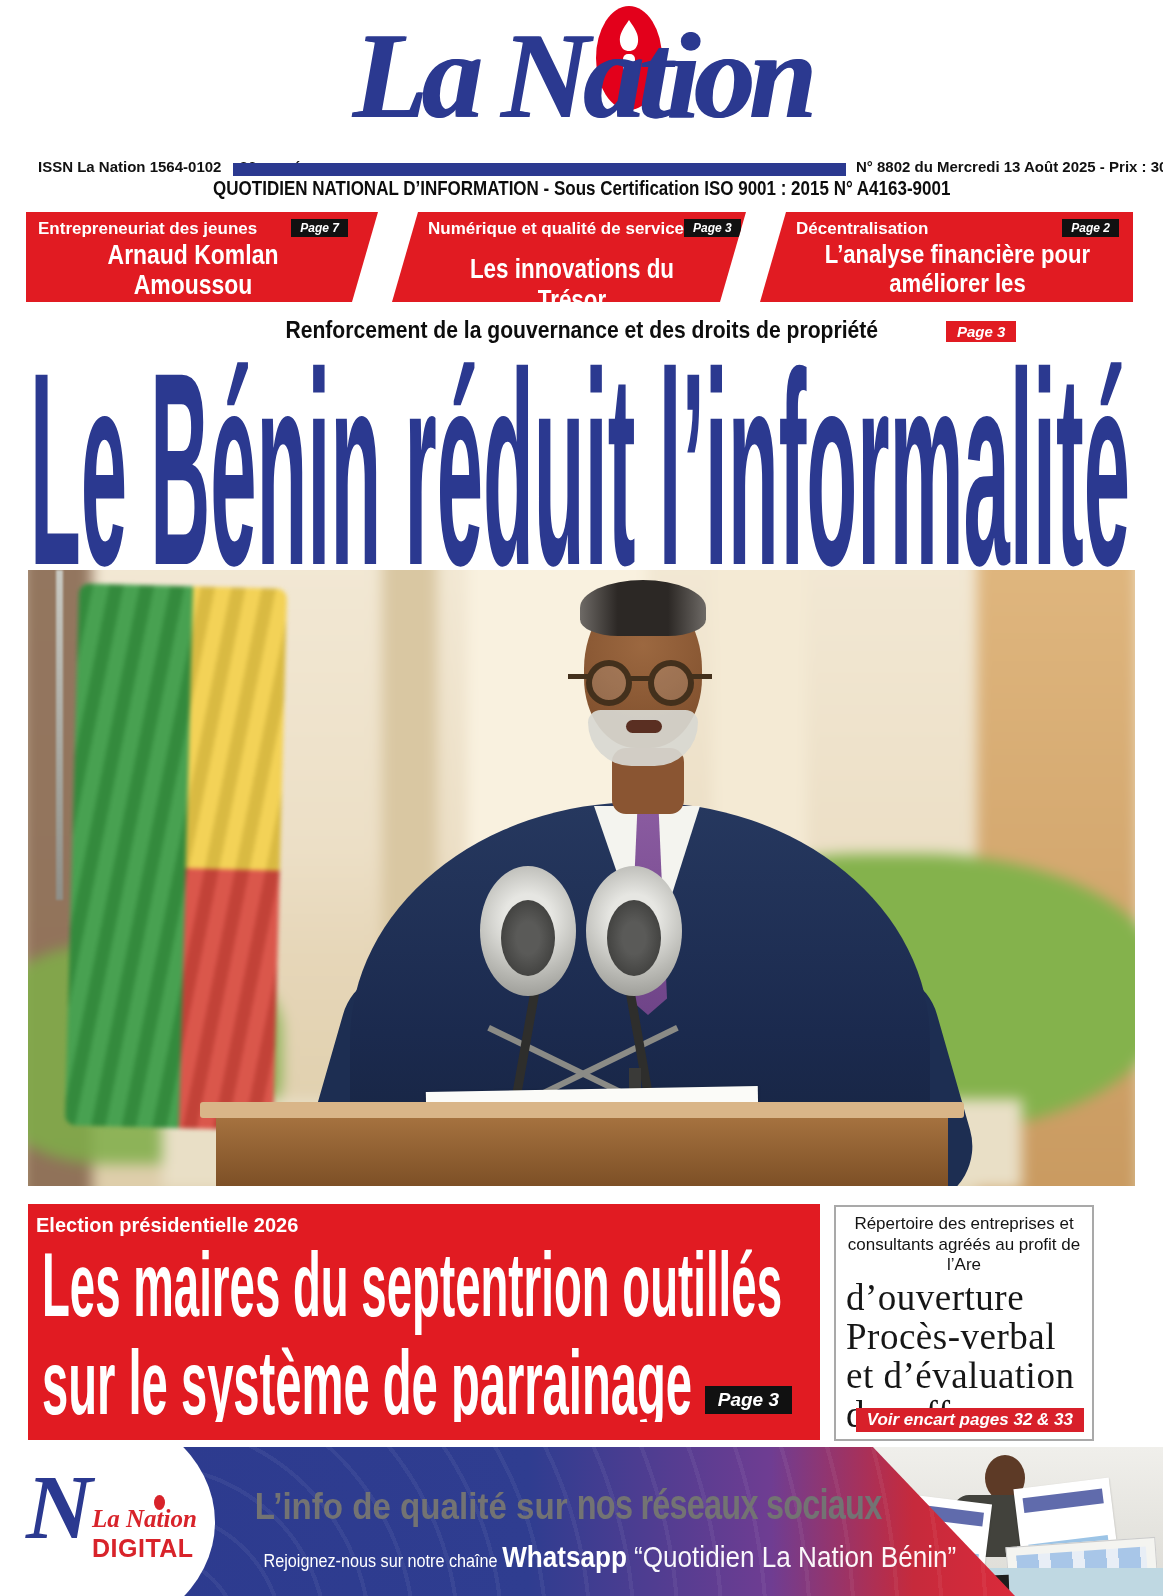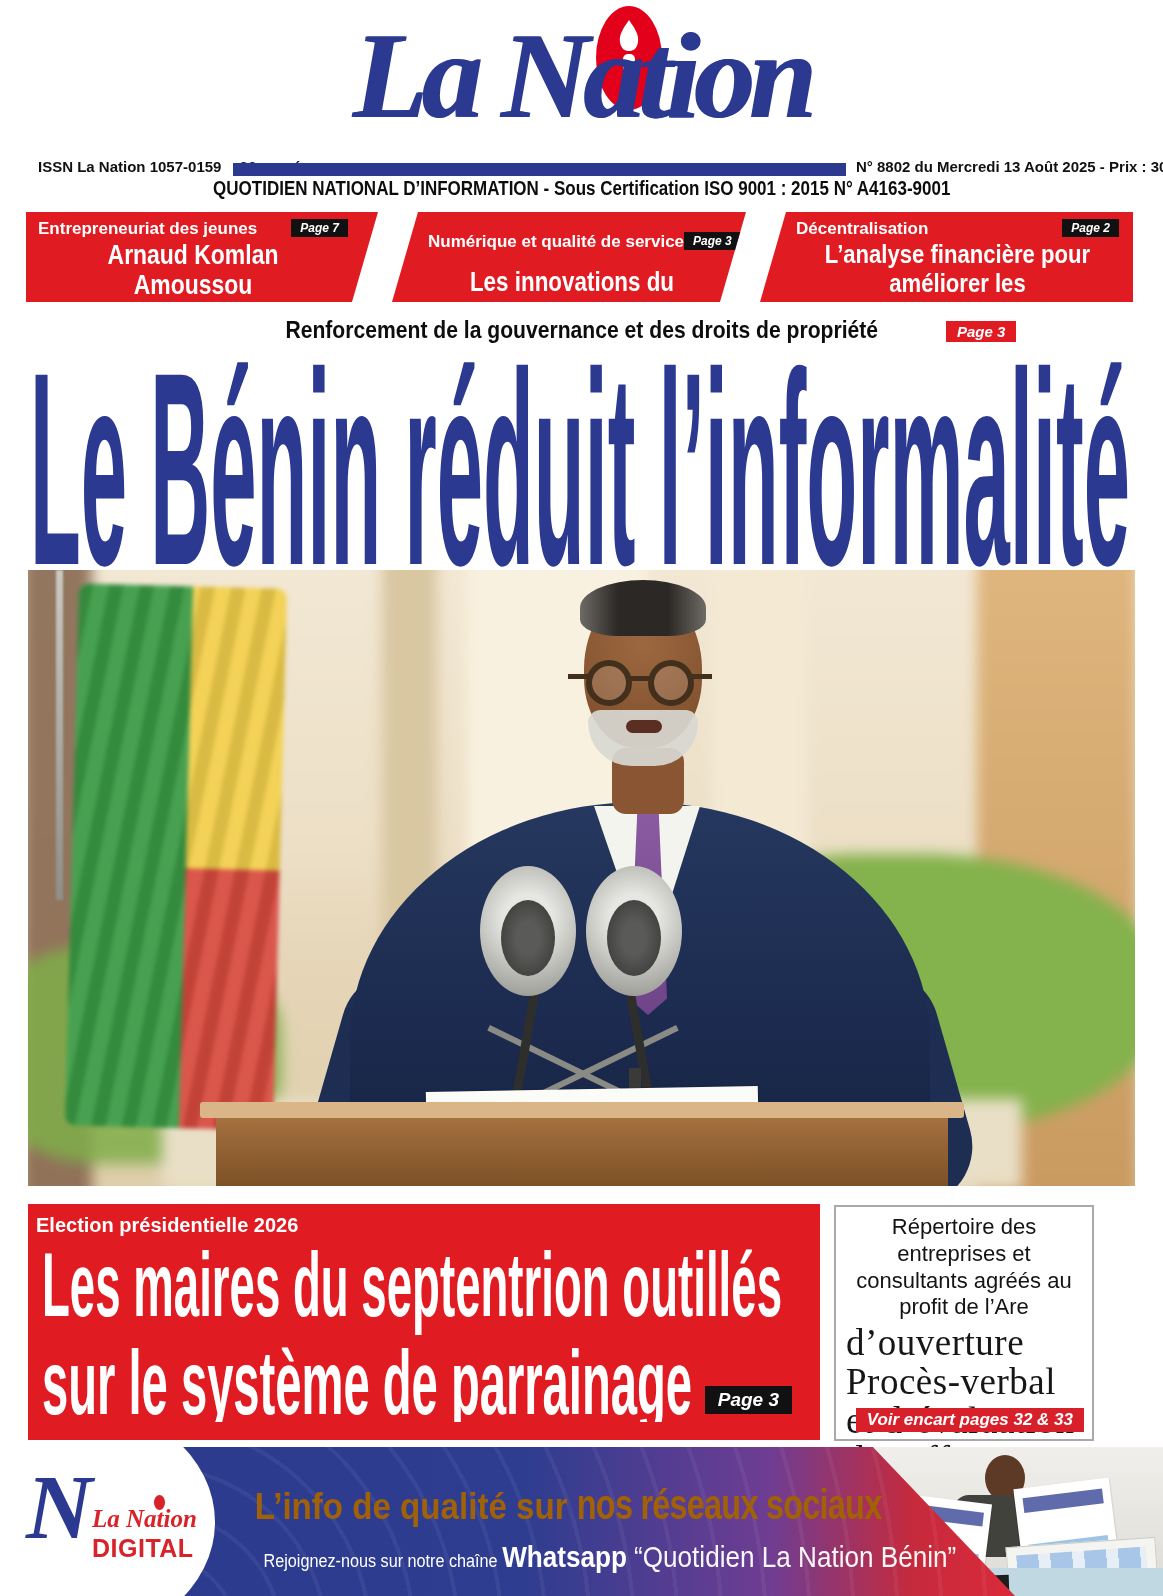--- a/index.html
+++ b/index.html
@@ -16,21 +16,21 @@
   .issn-row .gap { display:inline-block; width:14px; }
   .bluebar { position:absolute; left:233px; top:163px; width:613px; height:13px; background:#2b3990; }
   .issue-info { position:absolute; left:856px; top:158px; font-weight:bold; font-size:15px; color:#111; white-space:nowrap; }
   .subtitle-row { position:absolute; left:0; top:177px; width:100%; text-align:center; }
   .subtitle-row span { display:inline-block; font-weight:bold; font-size:20px; color:#0d0d0d; transform:scaleX(.85); white-space:nowrap; }
 
   
   .teasers { position:absolute; left:26px; top:212px; width:1107px; height:90px; }
   .teaser { position:absolute; top:0; height:90px; background:#e11b22; color:#fff; }
   .t1 { left:0;    width:352px; clip-path:polygon(0 0,100% 0,calc(100% - 26px) 100%,0 100%); padding:7px 30px 0 12px; }
-  .t2 { left:366px; width:354px; clip-path:polygon(26px 0,100% 0,calc(100% - 26px) 100%,0 100%); padding:20px 30px 0 36px; }
+  .t2 { left:366px; width:354px; clip-path:polygon(26px 0,100% 0,calc(100% - 26px) 100%,0 100%); padding:7px 30px 0 36px; }
   .t3 { left:734px; width:373px; clip-path:polygon(26px 0,100% 0,100% 100%,0 100%); padding:7px 14px 0 36px; }
   .teaser-head { display:flex; justify-content:space-between; align-items:flex-start; }
   .teaser-kicker { font-weight:bold; font-size:17px; white-space:nowrap; }
   .page-badge { background:#111; color:#fff; font-style:italic; font-weight:bold; font-size:12px; padding:2px 9px; flex:none; }
   .teaser-title { font-weight:bold; font-size:27px; line-height:1.12; text-align:center;
     white-space:pre-line; margin-top:1px; transform:scaleX(.85); transform-origin:center; }
   .t2 .teaser-title { font-size:28px; margin-top:14px; transform:scaleX(.8); }
   .t3 .teaser-title { font-size:26px; }
 
   
@@ -97,21 +97,21 @@
   .paper { position:absolute; left:398px; top:519px; width:332px; height:25px; background:#fbfbf8; transform:rotate(-1deg); box-shadow:0 1px 3px rgba(0,0,0,.35); }
 
   
   .sec { position:absolute; left:28px; top:1204px; width:792px; height:236px; background:#e11b22; color:#fff; padding:10px 8px; }
   .sec-kicker { font-weight:bold; font-size:20px; }
   .sec-svg { position:absolute; left:14px; top:38px; }
   .sec-badge { position:absolute; right:28px; bottom:26px; background:#111; color:#fff; font-style:italic; font-weight:bold; font-size:19px; padding:3px 13px; }
 
   
   .notice { position:absolute; left:834px; top:1205px; width:260px; height:236px; background:#fff; border:2px solid #a9a9a9; padding:7px 10px 0 10px; }
-  .notice-kicker { text-align:center; font-size:22px; color:#141414; line-height:1.22; white-space:pre-line; }
+  .notice-kicker { text-align:center; font-size:17px; color:#141414; line-height:1.22; white-space:pre-line; }
   .notice-title-line { font-family:"Liberation Serif", serif; font-size:37px; line-height:1.05; color:#161616; letter-spacing:.5px; }
   .notice-title-wrap { margin-top:3px; }
   .notice-badge { position:absolute; right:8px; bottom:7px; background:#d8202a; color:#fff; font-style:italic; font-weight:bold; font-size:17px; padding:2px 11px; }
 
   
   .banner { position:absolute; left:0; top:1447px; width:1163px; height:149px; background:#fff; overflow:hidden; }
   .bp { position:absolute; right:0; top:0; width:330px; height:149px; background:linear-gradient(180deg,#f0efeb,#dcdbd5); z-index:1; }
   .bp-desk { position:absolute; left:0; bottom:0; width:100%; height:28px; background:#bfd8e2; }
   .bp-monitor { position:absolute; left:6px; top:38px; width:36px; height:88px; background:#d4d7d9; border-radius:4px; }
   .bp-head { position:absolute; left:152px; top:8px; width:40px; height:46px; background:#5d3a26; border-radius:50%; }
@@ -129,21 +129,21 @@
     clip-path:polygon(0 0,86% 0,100% 100%,0 100%); }
   .bgrad::after { content:""; position:absolute; inset:0;
     background:repeating-radial-gradient(circle at 15% 130%, transparent 0 40px, rgba(255,255,255,.05) 40px 44px); }
   .bcurve { position:absolute; left:-75px; top:-45px; width:290px; height:240px; background:#fff; border-radius:50%; z-index:3; }
   .blogo { position:absolute; left:26px; top:14px; z-index:4; width:180px; height:120px; }
   .logo-n { position:absolute; left:0; top:0; font-family:"Liberation Serif", serif; font-weight:bold; font-style:italic; font-size:92px; line-height:1; color:#2b3990; letter-spacing:-4px; }
   .logo-right { position:absolute; left:66px; top:44px; }
   .logo-script { font-family:"Liberation Serif", serif; font-weight:bold; font-style:italic; font-size:25px; color:#d8232a; white-space:nowrap; }
   .logo-digital { font-weight:bold; font-size:25px; color:#d8232a; letter-spacing:.5px; margin-top:1px; }
   .logo-torch-dot { position:absolute; left:128px; top:34px; width:11px; height:15px; background:#d8232a; border-radius:50%; }
-  .bl1 { position:absolute; left:225px; top:34px; width:700px; text-align:right; color:#a16207; white-space:nowrap; z-index:4; }
+  .bl1 { position:absolute; left:225px; top:34px; width:700px; text-align:right; color:#737373; white-space:nowrap; z-index:4; }
   .bl1 > span { display:inline-block; transform:scaleX(.92); white-space:nowrap; }
   .bl1 .a { font-size:36px; font-weight:bold; }
   .bl1 .b { font-size:42px; font-weight:bold; display:inline-block; transform:scaleX(.84); transform-origin:left center; letter-spacing:-1px; }
   .bl2 { position:absolute; left:225px; top:94px; width:700px; text-align:center; color:#fff; white-space:nowrap; z-index:4; }
   .bl2 > span { display:inline-block; transform:scaleX(.9); white-space:nowrap; }
   .bl2 .a { font-size:18px; font-weight:normal; }
   .bl2 .b { font-size:29px; font-weight:bold; }
   .bl2 .c { font-size:29px; font-weight:normal; opacity:.96; }
 </style>
 </head>
@@ -153,21 +153,21 @@
 
   <div class="torch">
     <svg width="70" height="108" viewBox="0 0 70 108">
       <ellipse cx="35" cy="54" rx="33" ry="52" fill="#e3001b"></ellipse>
       <path d="M35 16 c-6 9 -10 14 -9 22 c1 7 5 9 9 9 c4 0 8 -2 9 -9 c1 -8 -3 -13 -9 -22 z" fill="#fff"></path>
       <rect x="29" y="50" width="12" height="40" rx="5" fill="#fff"></rect>
     </svg>
   </div>
   <div class="mast-title">La Nation</div>
   <div class="issn-row">
-    <span>ISSN La Nation 1057-0159</span><span class="gap"></span>
+    <span>ISSN La Nation 1564-0102</span><span class="gap"></span>
     <span>36ᵉ année</span>
   </div>
   <div class="bluebar"></div>
   <div class="issue-info">N° 8802 du Mercredi 13 Août  2025 - Prix : 300 F Cfa</div>
   <div class="subtitle-row">
     <span>QUOTIDIEN  NATIONAL  D’INFORMATION - Sous Certification ISO 9001 : 2015 N° A4163-9001</span>
   </div>
 
   <div class="teasers">
     <div class="teaser t1">

